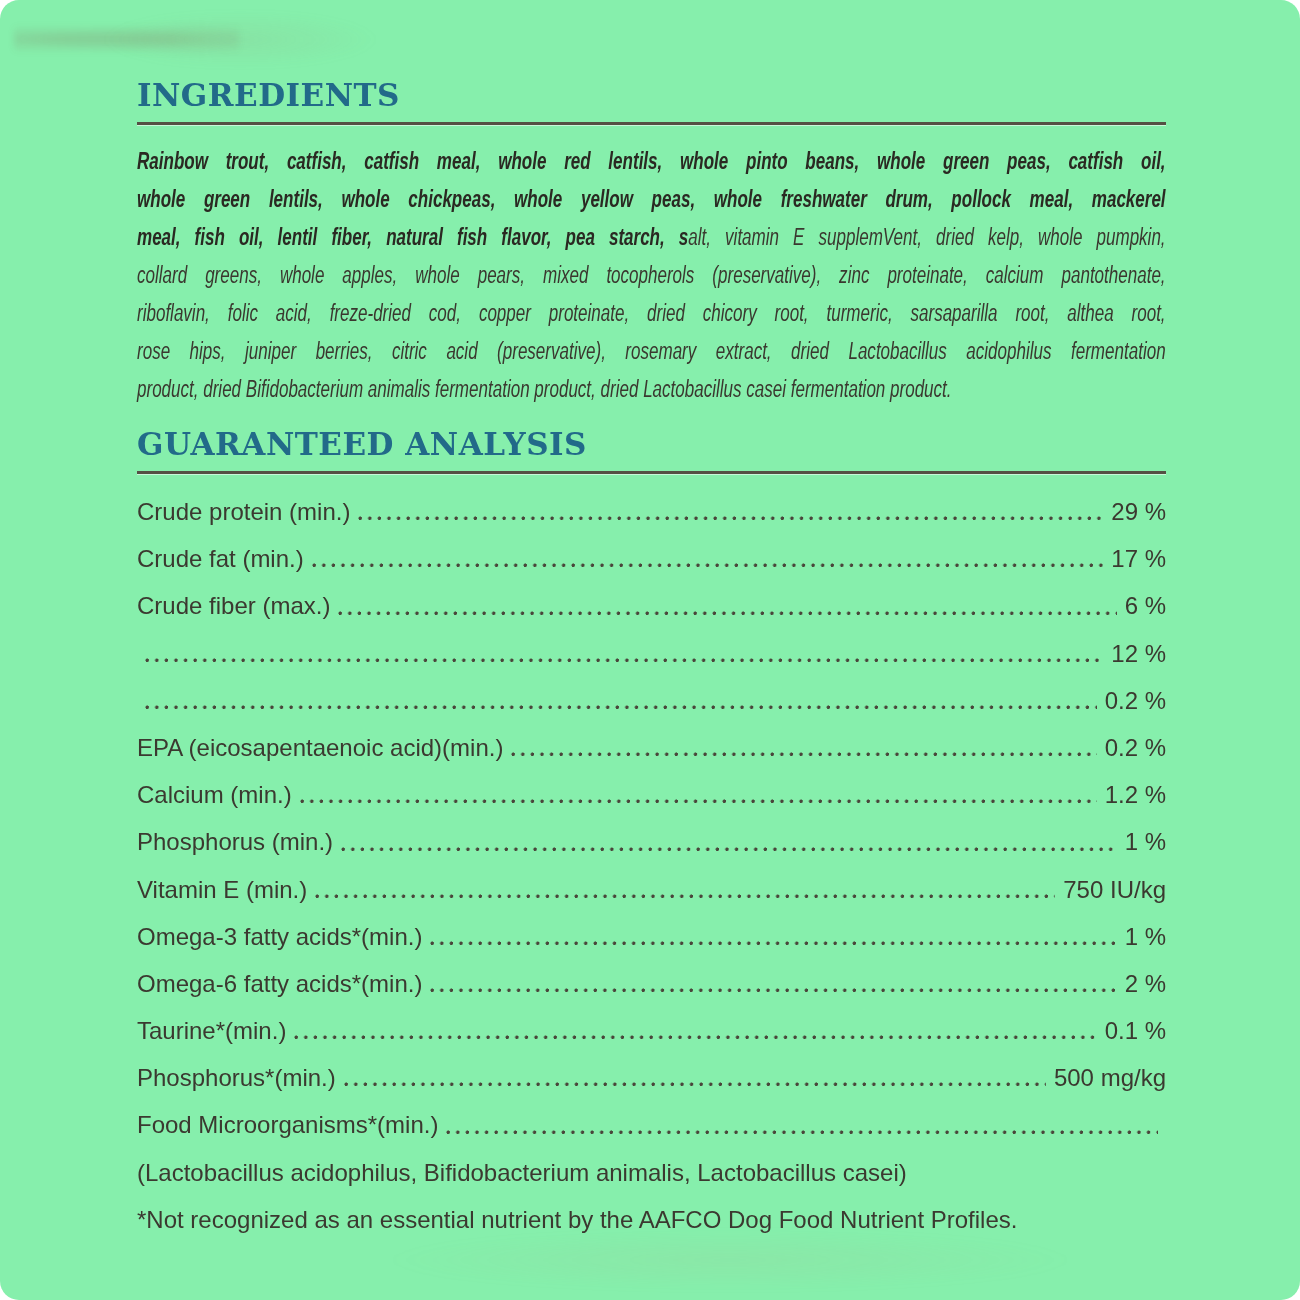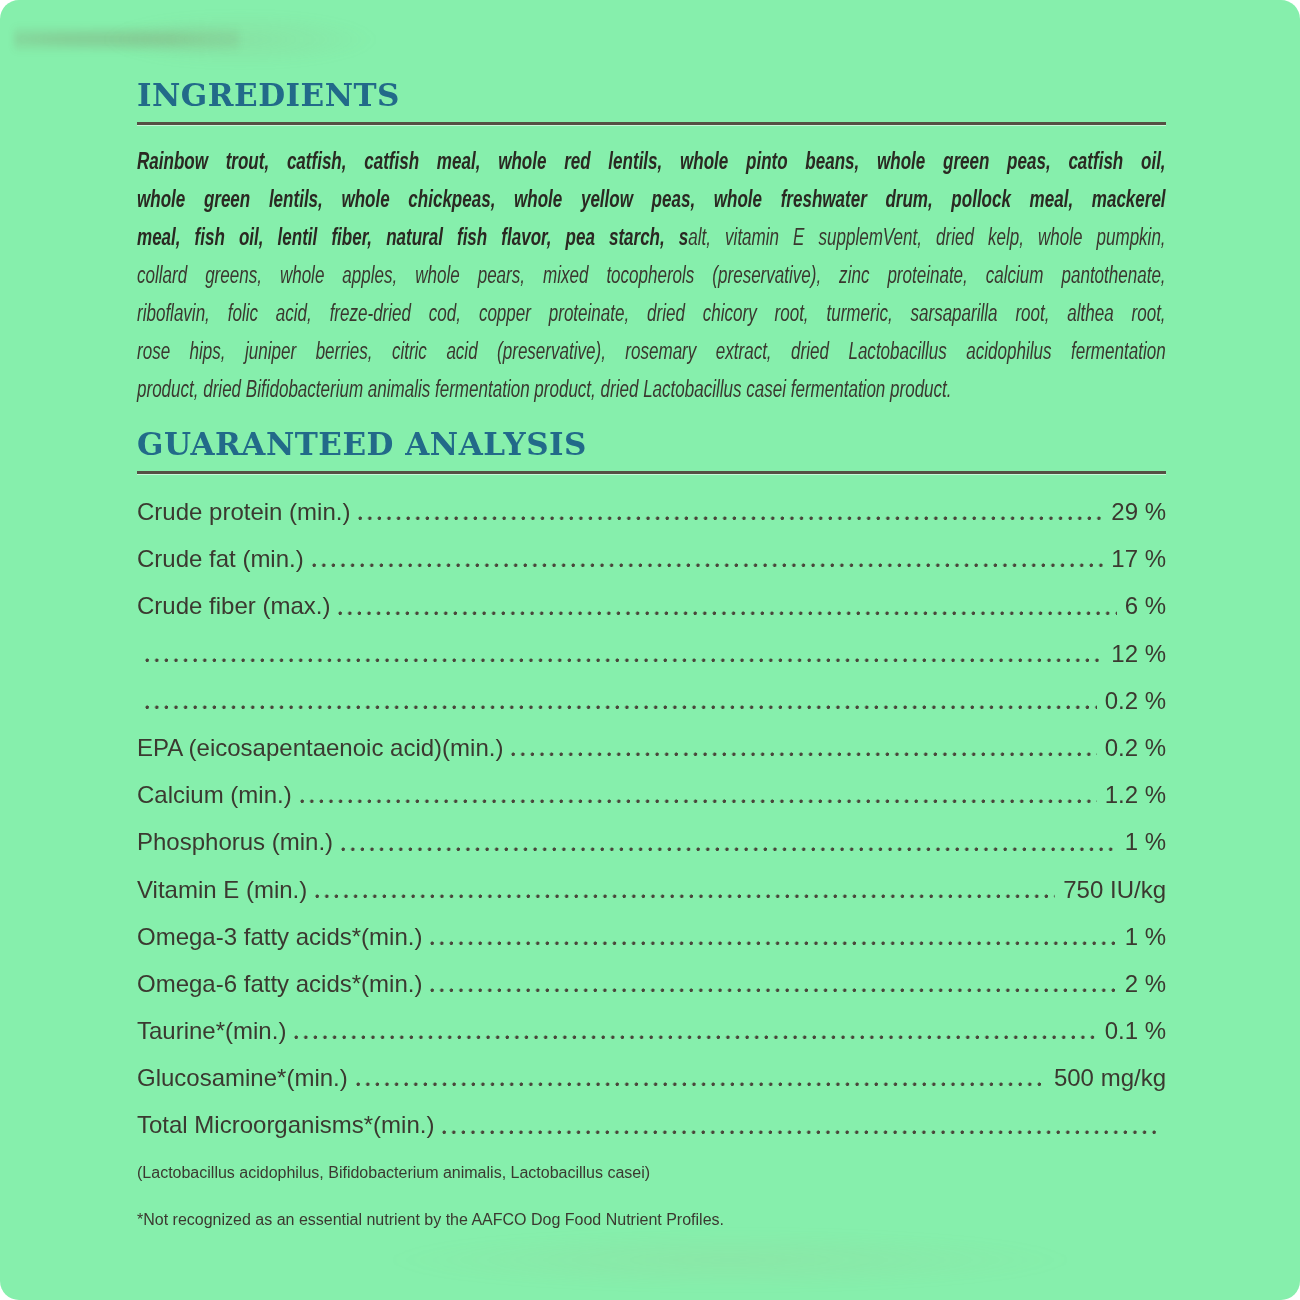--- a/index.html
+++ b/index.html
@@ -85,21 +85,21 @@
   .ga-leader {
     flex: 1;
     margin: 0 8px;
     background-image: radial-gradient(circle at 2.2px 2.2px, #49453a 1.5px, rgba(0,0,0,0) 2px);
     background-size: 9.6px 5px;
     background-repeat: repeat-x;
     background-position: left bottom 14px;
   }
   .ga-value { color: #3b3930; }
   .ga-note, .ga-footnote {
-    font-size: 16px;
+    font-size: 24px;
     line-height: 47.2px;
     height: 47.2px;
     color: #3b3930;
     white-space: nowrap;
   }
 </style>
 </head>
 <body>
 
 <div class="page">
@@ -178,26 +178,26 @@
           <span class="ga-label">Omega-6 fatty acids*(min.)</span>
           <div class="ga-leader"></div>
           <span class="ga-value">2 %</span>
         </div>
       <div class="ga-row">
           <span class="ga-label">Taurine*(min.)</span>
           <div class="ga-leader"></div>
           <span class="ga-value">0.1 %</span>
         </div>
       <div class="ga-row">
-          <span class="ga-label">Glucosamine*(min.)</span>
+          <span class="ga-label">Phosphorus*(min.)</span>
           <div class="ga-leader"></div>
           <span class="ga-value">500 mg/kg</span>
         </div>
       <div class="ga-row">
-          <span class="ga-label">Total Microorganisms*(min.)</span>
+          <span class="ga-label">Food Microorganisms*(min.)</span>
           <div class="ga-leader"></div>
         </div>
       <div class="ga-note">(Lactobacillus acidophilus, Bifidobacterium animalis, Lactobacillus casei)</div>
       <div class="ga-footnote">*Not recognized as an essential nutrient by the AAFCO Dog Food Nutrient Profiles.</div>
     </div>
 
   </div>
 </div>
 
 </body></html>

